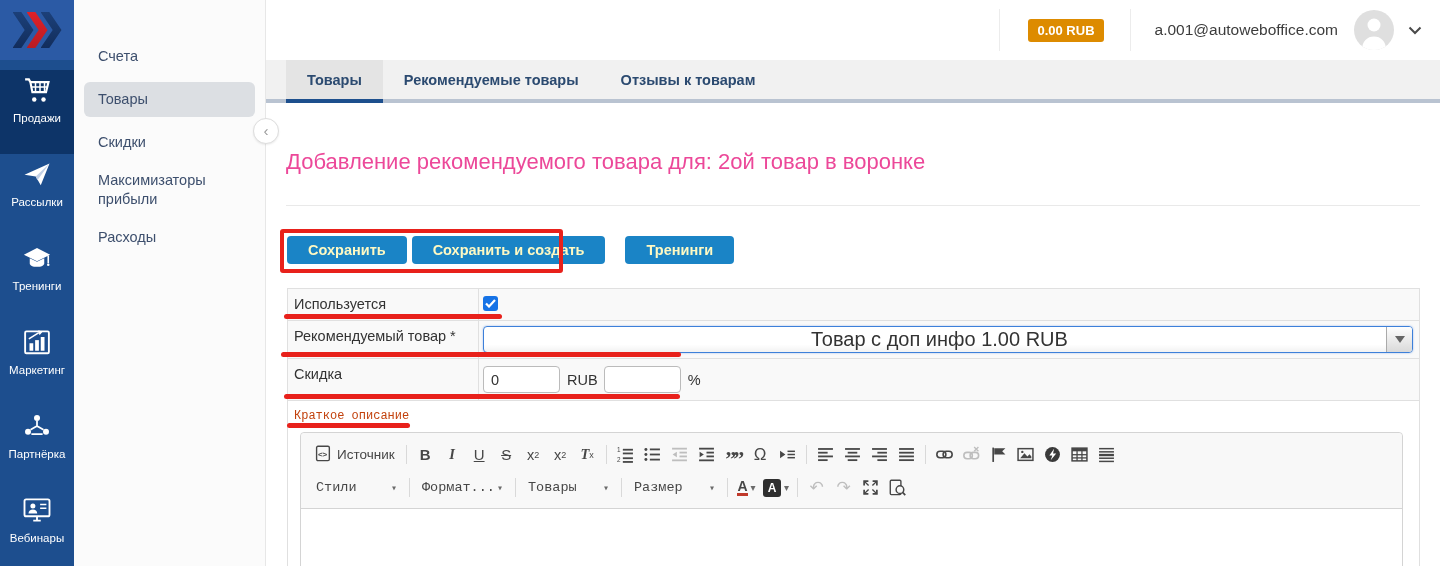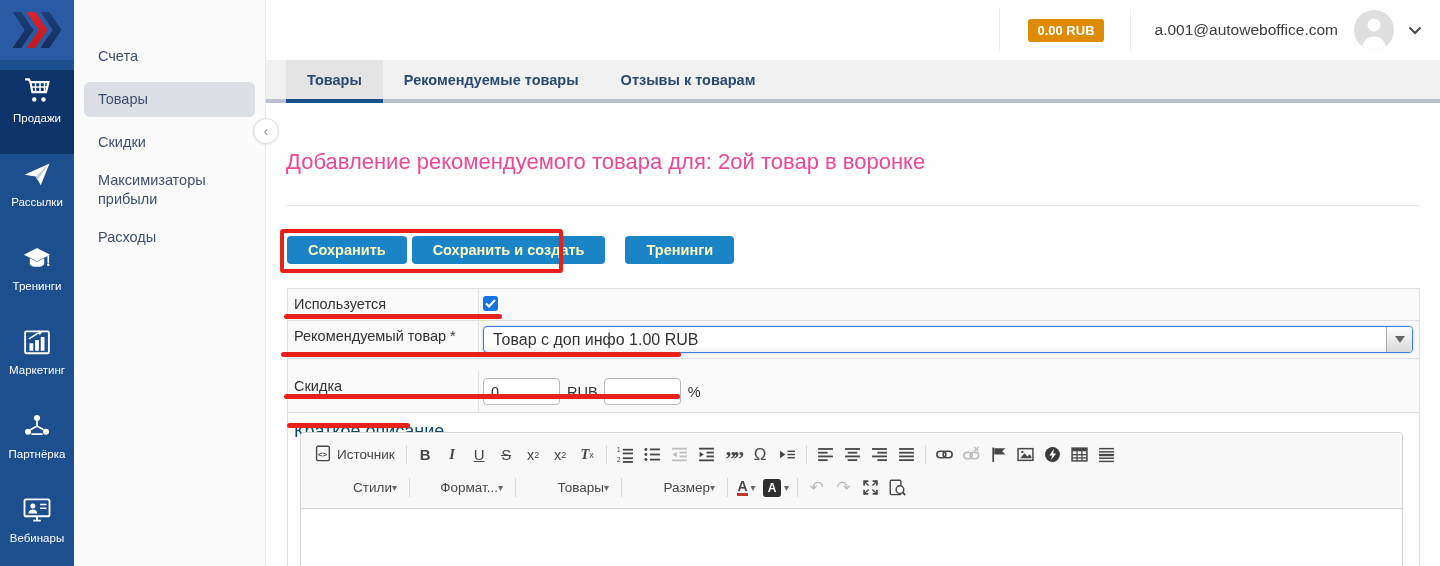--- a/index.html
+++ b/index.html
@@ -50,48 +50,48 @@
   #btn-save { margin-right:5px; }
   #btn-save-create { margin-right:20px; }
 
   
   #form-table { position:absolute; left:21px; top:185px; width:1133px; border:1px solid #e0e0e0; border-bottom:none; background:#f9f9f9; }
   .frow { display:flex; border-bottom:1px solid #e0e0e0; background:#f9f9f9; }
   .frow .flabel { width:191px; flex:0 0 191px; border-right:1px solid #e0e0e0; padding:7px 6px 0 6px; font-size:14.5px; color:#333; }
   .frow .fvalue { flex:1; display:flex; align-items:center; padding-left:4px; }
   #row-used { height:32px; }
   #row-product { height:38px; }
-  #row-discount { height:42px;margin-top:12px; }
+  #row-discount { height:42px; }
   #row-desc { background:#fff; border-bottom:none; display:block; height:198px; }
-  #row-desc .flabel2 { padding:8px 0 0 6px; font-size:18px; color:#0c4a6e; }
+  #row-desc .flabel2 { padding:8px 0 0 6px; font-size:12px; color:#c2410c;font-family:Liberation Mono, monospace; }
 
   #used-checkbox { width:15px; height:15px; background:var(--checkbox_blue); border-radius:3px; display:flex; align-items:center; justify-content:center; cursor:pointer; margin-top:-3px; }
 
   #product-select { flex:1; height:27px; margin-right:6px; background:linear-gradient(180deg,#fff 70%,#f2f2f2); border:1px solid var(--select_border); box-shadow:0 0 2px rgba(70,130,220,.55); border-radius:4px; display:flex; align-items:center; cursor:pointer; position:relative; }
-  #product-select .sel-text { flex:1; padding-left:9px; font-size:16px; color:#333; }
+  #product-select .sel-text { flex:1; padding-left:9px; font-size:20px; color:#333;text-align:center; }
   #product-select .sel-arrow { width:26px; height:25px; border-left:1px solid #aaa; background:linear-gradient(180deg,#fefefe,#d9d9d9); border-radius:0 3px 3px 0; display:flex; align-items:center; justify-content:center; }
 
   .mini-input { width:77px; height:27px; border:1px solid #bbb; border-radius:4px; padding:0 7px; font-size:14.5px; color:#333; font-family:inherit; background:#fff; }
   .suffix { font-size:14.5px; color:#333; margin:0 6px 0 7px; }
 
   
   #editor { position:absolute; left:34px; top:329px; width:1103px; border:1px solid #d4d4d4; border-radius:4px; background:#fff; }
   #toolbar { background:#f8f8f8; border-bottom:1px solid #d4d4d4; border-radius:4px 4px 0 0; padding:5px 8px 4px; }
   .tb-row { display:flex; align-items:center; height:33px; }
   .tb-btn { min-width:27px; height:26px; display:flex; align-items:center; justify-content:center; border-radius:3px; cursor:pointer; color:#474747; font-size:14.5px; padding:0 3px; }
   .tb-btn.disabled { opacity:.32; cursor:default; }
   .tb-btn .serif { font-family:"Liberation Serif","DejaVu Serif",serif; font-style:italic; font-weight:bold; }
   .tb-btn b, .tb-btn u, .tb-btn s { font-size:15px; }
   .tb-btn sub, .tb-btn sup { font-size:9px; }
   .tb-sep { width:1px; height:19px; background:#d9d9d9; margin:0 5px; }
   .tb-src { display:flex; align-items:center; gap:5px; padding:0 6px; height:26px; cursor:pointer; color:#474747; font-size:13.5px; }
   .bigq { font-family:"Liberation Serif","DejaVu Serif",serif; font-size:22px; font-weight:bold; letter-spacing:-3px; line-height:10px; padding-top:9px; }
   .om { font-size:17px; }
   .arrowglyph { font-size:17px; }
-  .tb-dd { width:95px; height:25px; display:flex; align-items:center; justify-content:flex-end; padding:0 7px; cursor:pointer; color:#474747; font-size:13.5px; border-radius:3px; }
+  .tb-dd { width:95px; height:25px; display:flex; align-items:center; justify-content:space-between; padding:0 7px; cursor:pointer; color:#474747; font-size:13.5px; border-radius:3px;font-family:Liberation Mono, monospace; }
   .dd-caret { color:#6b6b6b; font-size:10px; }
   .color-a { font-weight:bold; font-size:14px; color:#474747; border-bottom:3px solid #c0392b; line-height:13px; }
   .bg-a { width:18px; height:18px; background:#2f2f2f; color:#fff; font-weight:bold; font-size:12px; border-radius:3px; display:flex; align-items:center; justify-content:center; }
   #editor-area { height:160px; background:#fff; border-radius:0 0 4px 4px; }
 
   
   .ann { position:absolute; background:var(--annotation_red); border-radius:2.5px; z-index:9; pointer-events:none; }
   #ann-rect { position:absolute; left:280px; top:229px; width:283px; height:44px; border:4px solid var(--annotation_red); border-radius:3px; background:transparent; z-index:9; pointer-events:none; }
   #ann-line-used { left:284px; top:314px; width:218px; height:5px; }
   #ann-line-product { left:281px; top:352px; width:400px; height:5px; }

